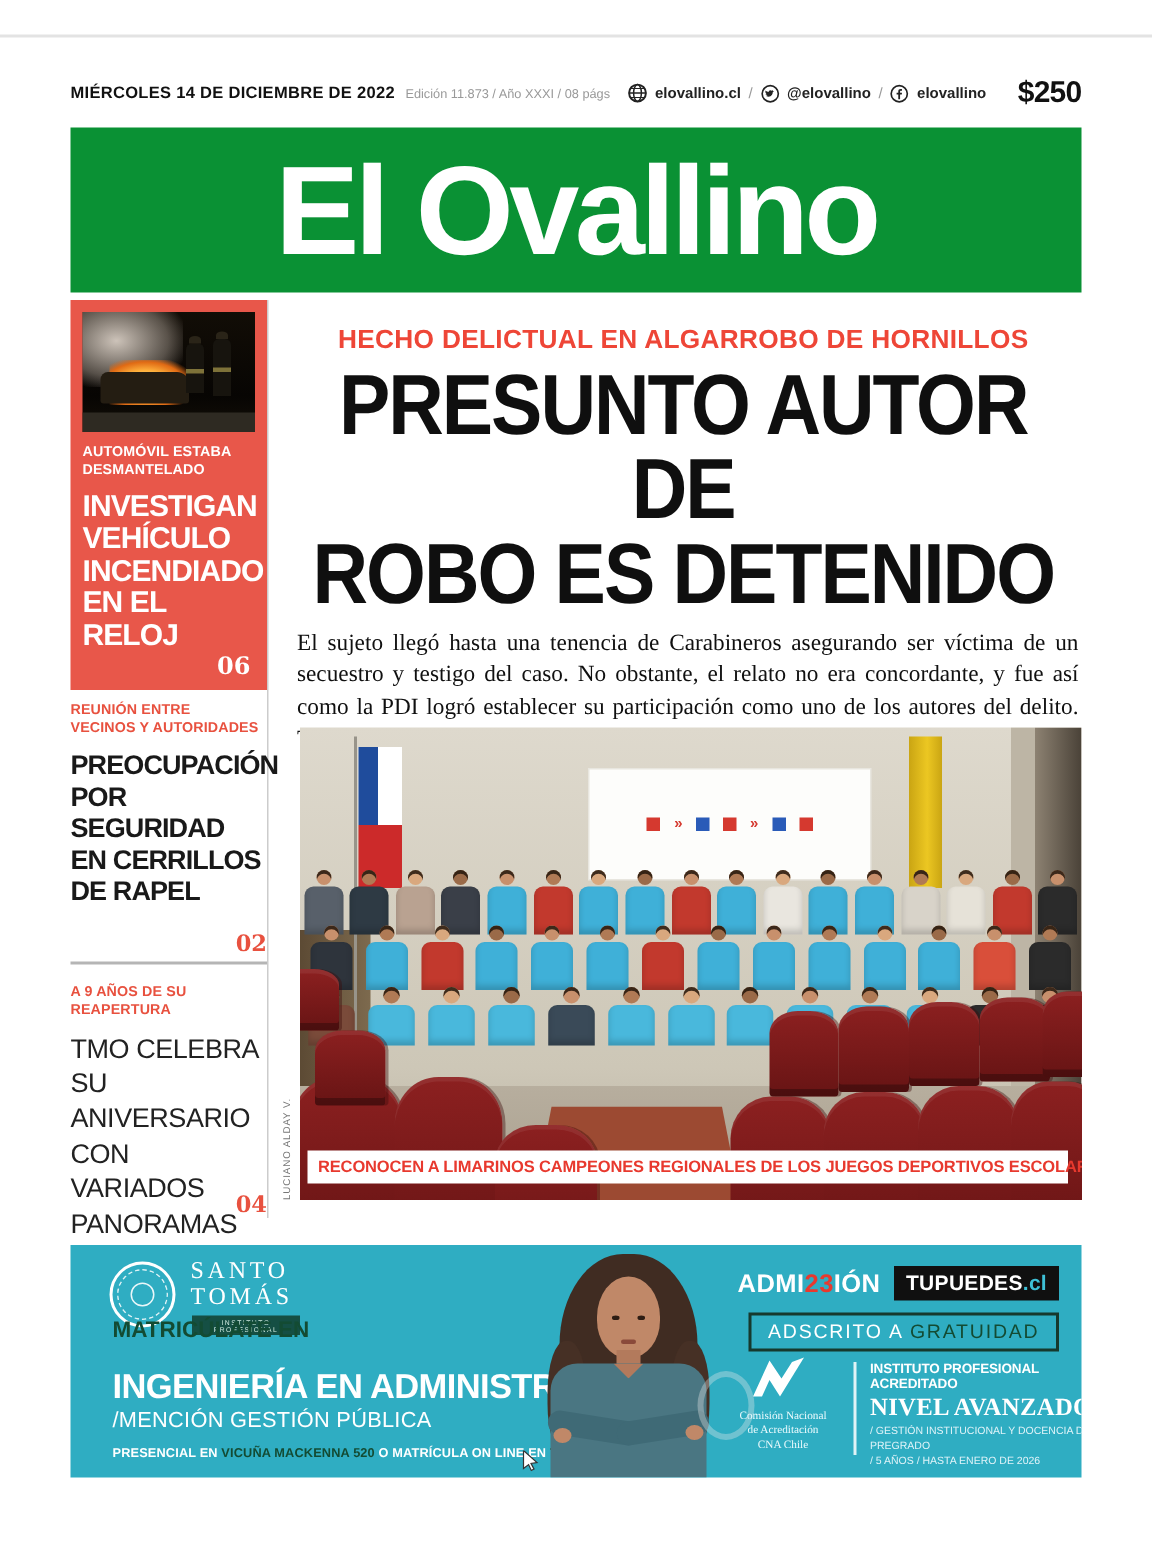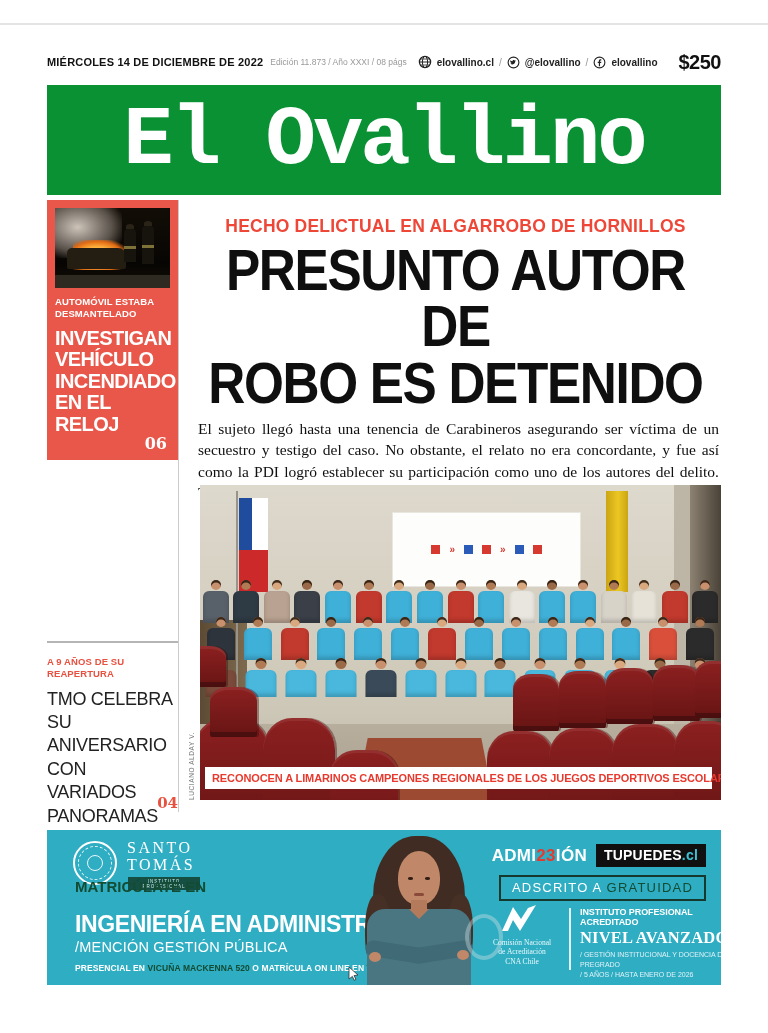--- a/index.html
+++ b/index.html
@@ -13,21 +13,21 @@
   .topbar{position:absolute;top:50px;left:47px;right:47px;height:24px;display:flex;align-items:center;}
   .date{font-weight:bold;font-size:11px;color:#111;letter-spacing:.2px;}
   .edition{font-size:8.5px;color:#999;margin-left:7px;margin-top:0;}
   .topbar-right{margin-left:auto;display:flex;align-items:center;gap:5px;font-size:10px;font-weight:bold;color:#222;}
   .sep{color:#999;font-weight:normal;}
   .soc-ic{display:inline-flex;vertical-align:middle;}
   .price{font-size:20px;font-weight:bold;color:#111;margin-left:16px;letter-spacing:-.5px;}
 
   
   .masthead{position:absolute;top:85px;left:47px;right:47px;height:110px;background:var(--brand-green);
-    display:flex;align-items:center;justify-content:center;font-family:Liberation Mono, monospace;}
+    display:flex;align-items:center;justify-content:center;}
   .masthead h1{margin:0;color:#fff;font-size:84px;font-weight:bold;letter-spacing:-3px;}
 
   
   .side-rule{position:absolute;left:178px;top:200px;width:1px;height:612px;background:#ccc;}
   .panel{position:absolute;left:47px;top:200px;width:131px;height:260px;background:var(--panel-red);color:#fff;padding:8px;box-sizing:border-box;}
   .fire-photo{position:relative;width:100%;height:80px;background:linear-gradient(#120d06,#070503 70%,#141008);overflow:hidden;}
   .smoke{position:absolute;left:-6%;top:-8%;width:64%;height:70%;background:radial-gradient(ellipse at 40% 45%,rgba(215,205,195,.95),rgba(150,140,130,.55) 55%,transparent 78%);}
   .flame{position:absolute;left:16%;top:40%;width:46%;height:38%;background:radial-gradient(ellipse at 45% 55%,#fff0b8,#ffb23d 40%,#e06a14 65%,transparent 82%);}
   .car{position:absolute;left:10%;top:50%;width:52%;height:26%;background:#241d12;border-radius:5px 8px 2px 2px;}
   .ff{position:absolute;width:12px;height:33px;background:#17140e;border-radius:4px 4px 0 0;}
@@ -192,20 +192,29 @@
     </div>
     <div class="panel-kicker prewrap">AUTOMÓVIL ESTABA
 DESMANTELADO</div>
     <div class="panel-headline prewrap">INVESTIGAN
 VEHÍCULO
 INCENDIADO
 EN EL RELOJ</div>
     <div class="panel-page">06</div>
   </div>
 
+  <div class="sstory story2">
+    <div class="skicker prewrap">REUNIÓN ENTRE
+VECINOS Y AUTORIDADES</div>
+    <div class="sheadline prewrap">PREOCUPACIÓN
+POR SEGURIDAD
+EN CERRILLOS
+DE RAPEL</div>
+    <div class="spage">02</div>
+  </div>
 
   <div class="sdivider"></div>
 
   <div class="sstory story3">
     <div class="skicker prewrap">A 9 AÑOS DE SU
 REAPERTURA</div>
     <div class="sheadline light prewrap">TMO CELEBRA
 SU ANIVERSARIO
 CON VARIADOS
 PANORAMAS</div>

